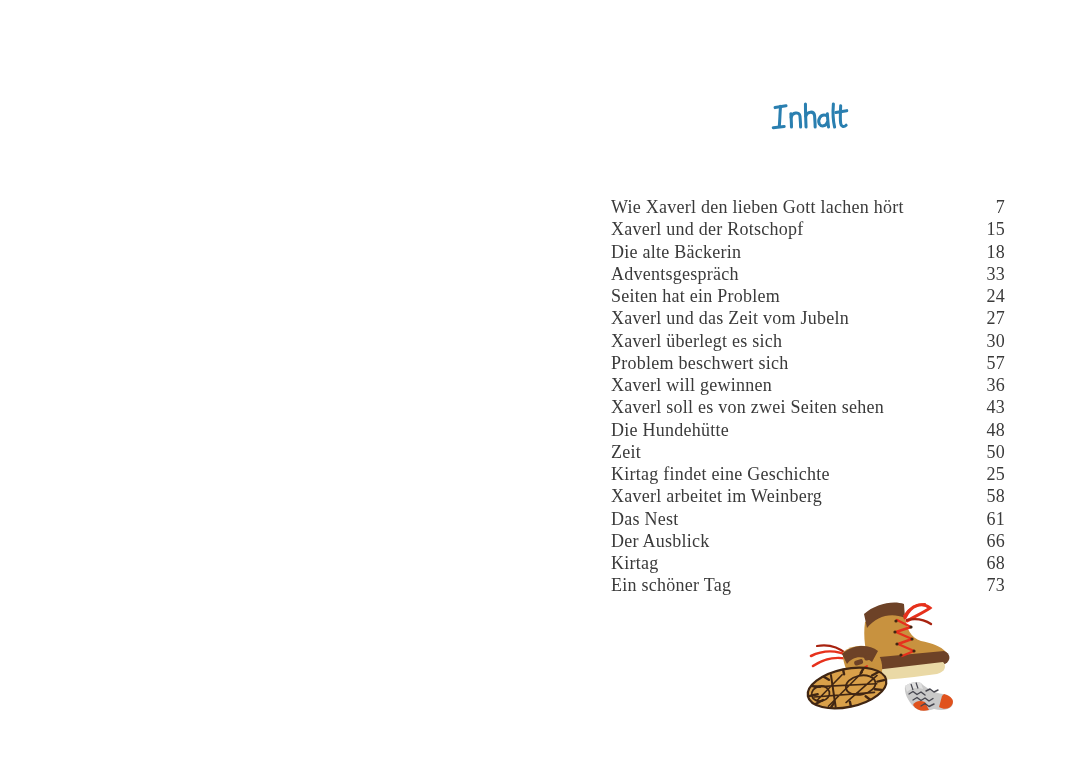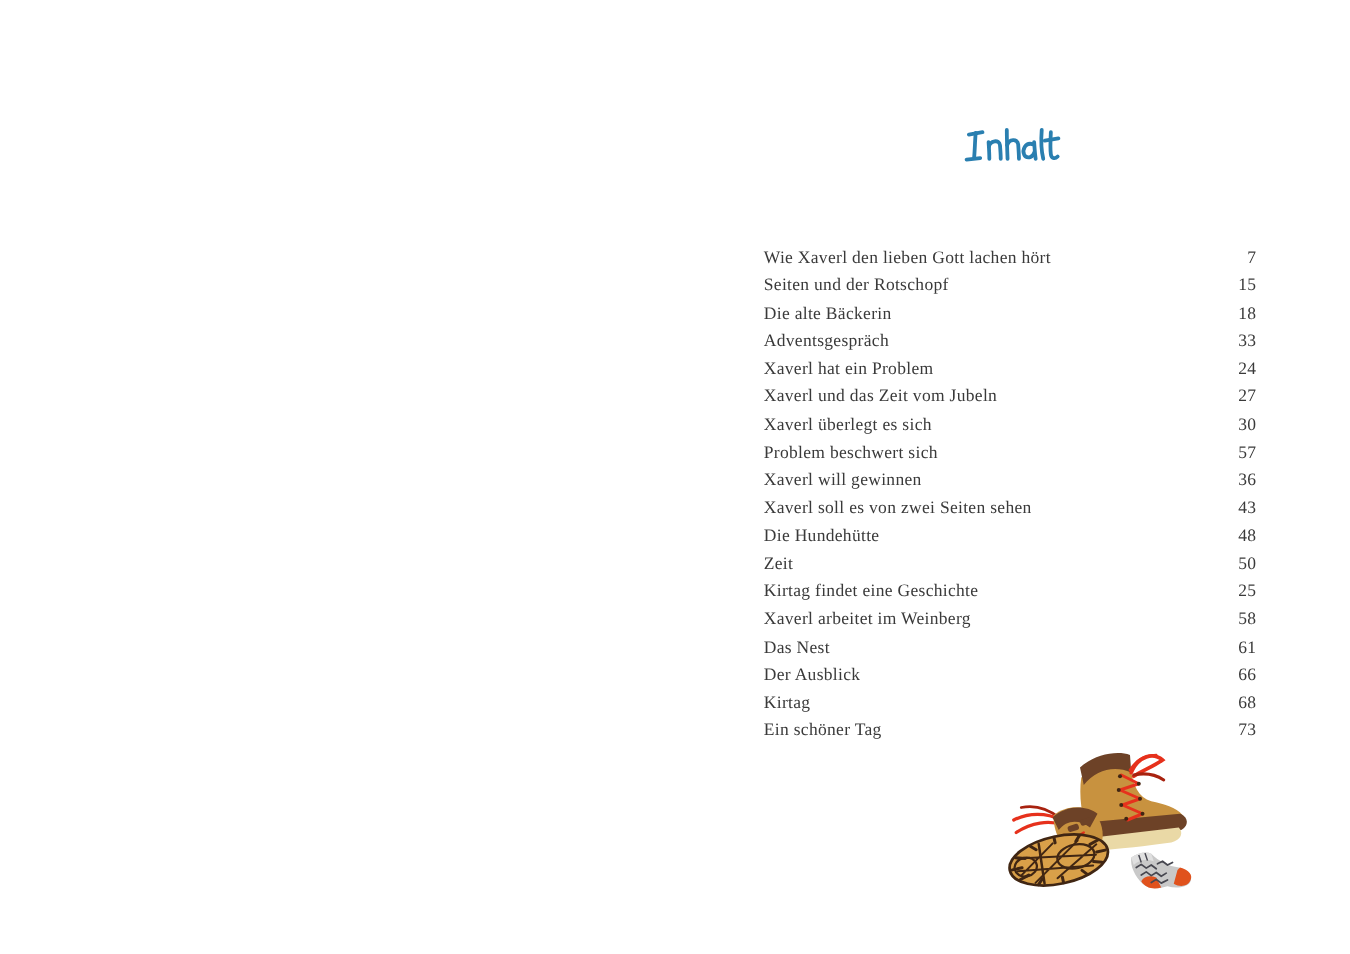--- a/index.html
+++ b/index.html
@@ -18,21 +18,21 @@
     left: 769px; top: 99px;
     width: 82px; height: 33px;
   }
   .title-wrap svg { width: 100%; height: 100%; }
 
   
   .toc {
     position: absolute;
     left: 611px; top: 196px;
     width: 394px;
-    font-size: 14px;
+    font-size: 18px;
     color: #3a3a3a;
     letter-spacing: 0.25px;
   }
   .toc .row {
     display: flex;
     justify-content: space-between;
     align-items: baseline;
     height: 22.25px;
     line-height: 22.25px;
     white-space: nowrap;
@@ -79,36 +79,36 @@
   </div>
 
   <div class="toc" id="toc" style="color: rgb(58, 58, 58);">
     <div class="row">
       <span class="t">Wie Xaverl den lieben Gott lachen hört</span>
       <span class="n">7</span>
     </div>
 
 
     <div class="row">
-      <span class="t">Seiten und der Rotschopf</span>
+      <span class="t">Xaverl und der Rotschopf</span>
       <span class="n">15</span>
     </div>
 
     <div class="row">
       <span class="t">Die alte Bäckerin</span>
       <span class="n">18</span>
     </div>
 
     <div class="row">
       <span class="t">Adventsgespräch</span>
       <span class="n">33</span>
     </div>
 
     <div class="row">
-      <span class="t">Xaverl hat ein Problem</span>
+      <span class="t">Seiten hat ein Problem</span>
       <span class="n">24</span>
     </div>
 
     <div class="row">
       <span class="t">Xaverl und das Zeit vom Jubeln</span>
       <span class="n">27</span>
     </div>
 
     <div class="row">
       <span class="t">Xaverl überlegt es sich</span>

